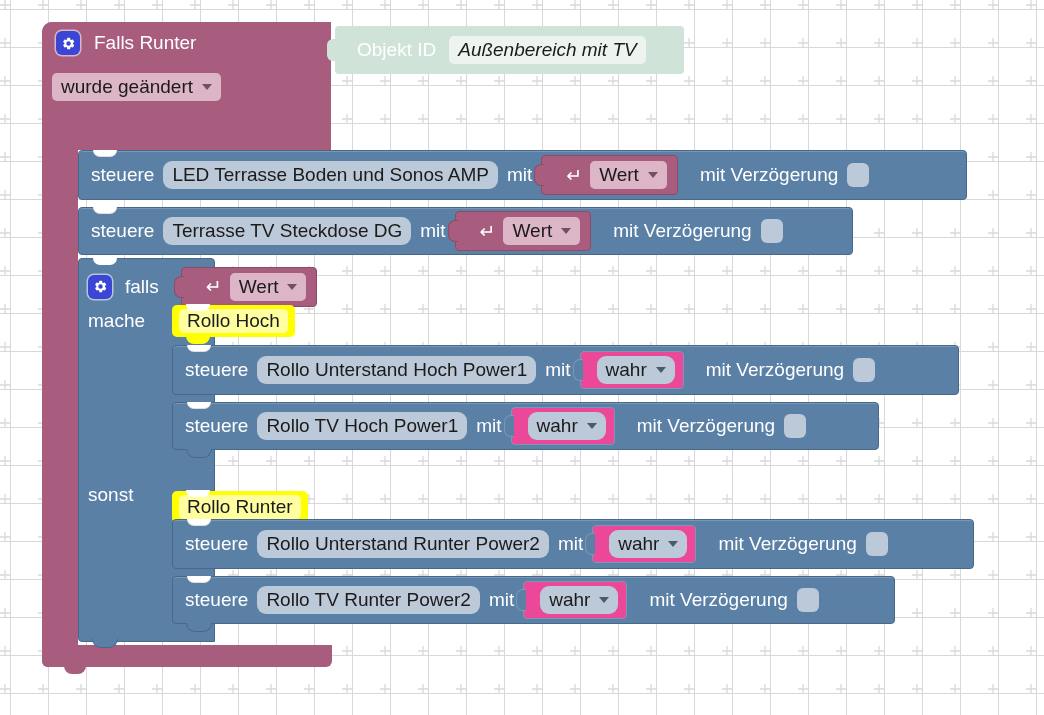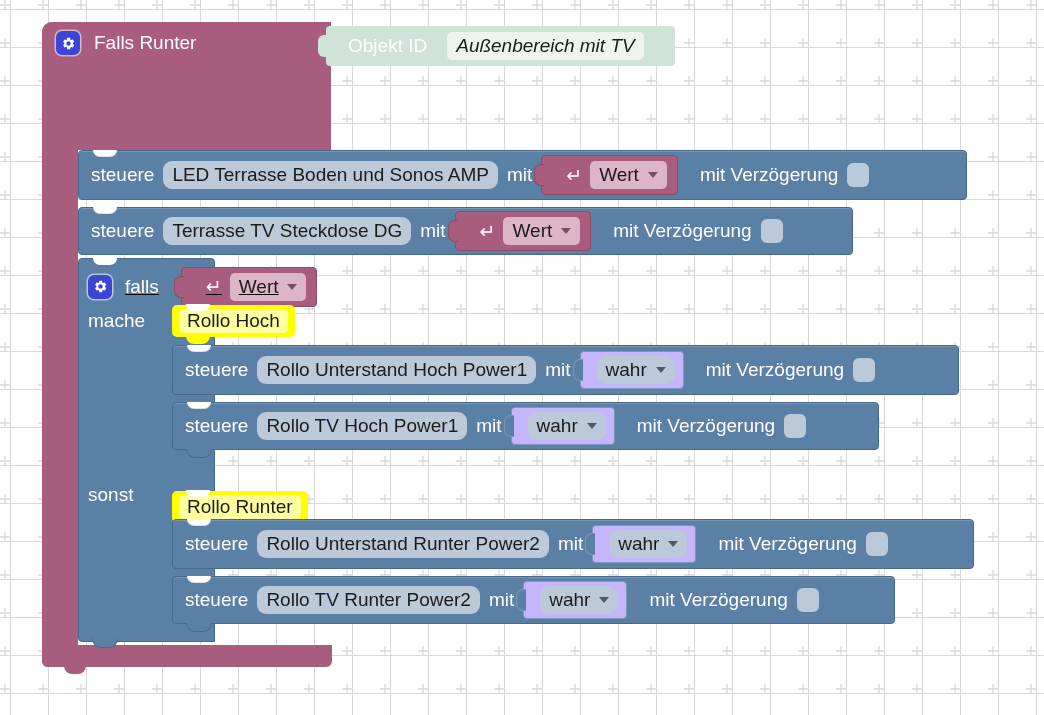--- a/index.html
+++ b/index.html
@@ -208,21 +208,21 @@
     flex: none;
   }
 
   
   .boolblk {
     position: relative;
     display: inline-flex;
     align-items: center;
     padding: 4px 8px 4px 16px;
     border-radius: 4px;
-    background: #c4b5fd;
+    background: #ec4899;
     border: 1px solid #7b97b5;
   }
   .boolblk .plug-left {
     position: absolute;
     left: -8px;
     top: 50%;
     transform: translateY(-50%);
     width: 9px;
     height: 20px;
     background: #5b80a6;
@@ -325,23 +325,29 @@
 
   <div class="blk" style="left:56px; top:31px; gap:14px;">
     <span class="gear-icon">
       <svg width="15" height="15" viewBox="0 0 24 24" fill="#ffffff">
         <path d="M19.1 12.9a7.6 7.6 0 0 0 .06-.9 7.6 7.6 0 0 0-.06-.9l1.93-1.5a.46.46 0 0 0 .11-.58l-1.83-3.17a.46.46 0 0 0-.56-.2l-2.27.92a6.7 6.7 0 0 0-1.56-.9l-.35-2.42a.45.45 0 0 0-.45-.38h-3.66a.45.45 0 0 0-.45.38l-.35 2.42c-.56.23-1.08.54-1.56.9l-2.27-.92a.46.46 0 0 0-.56.2L3.45 9.02a.45.45 0 0 0 .11.58l1.93 1.5a7.3 7.3 0 0 0 0 1.8l-1.93 1.5a.46.46 0 0 0-.11.58l1.83 3.17c.11.2.35.28.56.2l2.27-.92c.48.36 1 .67 1.56.9l.35 2.42c.03.22.22.38.45.38h3.66c.23 0 .42-.16.45-.38l.35-2.42c.56-.23 1.08-.54 1.56-.9l2.27.92c.21.08.45 0 .56-.2l1.83-3.17a.46.46 0 0 0-.11-.58l-1.93-1.5ZM12 15.6A3.6 3.6 0 1 1 12 8.4a3.6 3.6 0 0 1 0 7.2Z"></path>
       </svg>
     </span>
     <span class="blk-label">Falls Runter</span>
   </div>
 
-
-
-  <div class="blk c-green" style="left:326px; top:26px; width:349px; height:40px; border-radius:4px; padding-left:22px; gap:20px;">
+  <div class="blk" style="left:52px; top:73px;">
+    <span class="field field-onmauve">
+      <span>wurde geändert</span>
+      <i class="caret"></i>
+    </span>
+  </div>
+
+
+  <div class="blk c-green" style="left:335px; top:26px; width:349px; height:48px; border-radius:4px; padding-left:22px; gap:13px;">
     <span class="plug" style="background:#cfe3d8; left:-8px; height:22px; width:10px;"></span>
     <span class="blk-label">Objekt ID</span>
     <span class="field field-ongreen">
       <span>Außenbereich mit TV</span>
     </span>
   </div>
 
   <div class="stmt" style="left:78px; top:150px; width:889px; height:50px;">
     <span class="blk-label">steuere</span>
     <span class="field field-onblue">
@@ -373,21 +379,21 @@
         <span>Wert</span>
         <i class="caret"></i>
       </span>
     </span>
     <span class="blk-label" style="margin-left:13px;">mit Verzögerung</span>
     <span class="checkbox"></span>
   </div>
 
   <div id="falls-block"></div>
 
-  <div class="falls-row" style="left:88px; top:267px; gap:13px;text-decoration:underline;">
+  <div class="falls-row" style="left:88px; top:267px; gap:13px;">
     <span class="gear-icon">
       <svg width="15" height="15" viewBox="0 0 24 24" fill="#ffffff">
         <path d="M19.1 12.9a7.6 7.6 0 0 0 .06-.9 7.6 7.6 0 0 0-.06-.9l1.93-1.5a.46.46 0 0 0 .11-.58l-1.83-3.17a.46.46 0 0 0-.56-.2l-2.27.92a6.7 6.7 0 0 0-1.56-.9l-.35-2.42a.45.45 0 0 0-.45-.38h-3.66a.45.45 0 0 0-.45.38l-.35 2.42c-.56.23-1.08.54-1.56.9l-2.27-.92a.46.46 0 0 0-.56.2L3.45 9.02a.45.45 0 0 0 .11.58l1.93 1.5a7.3 7.3 0 0 0 0 1.8l-1.93 1.5a.46.46 0 0 0-.11.58l1.83 3.17c.11.2.35.28.56.2l2.27-.92c.48.36 1 .67 1.56.9l.35 2.42c.03.22.22.38.45.38h3.66c.23 0 .42-.16.45-.38l.35-2.42c.56-.23 1.08-.54 1.56-.9l2.27.92c.21.08.45 0 .56-.2l1.83-3.17a.46.46 0 0 0-.11-.58l-1.93-1.5ZM12 15.6A3.6 3.6 0 1 1 12 8.4a3.6 3.6 0 0 1 0 7.2Z"></path>
       </svg>
     </span>
     <span class="blk-label">falls</span>
     <span class="valblk" style="margin-left:9px;">
       <span class="plug-left"></span>
       <span class="arrow-icon">↵</span>
       <span class="field field-onmauve">

